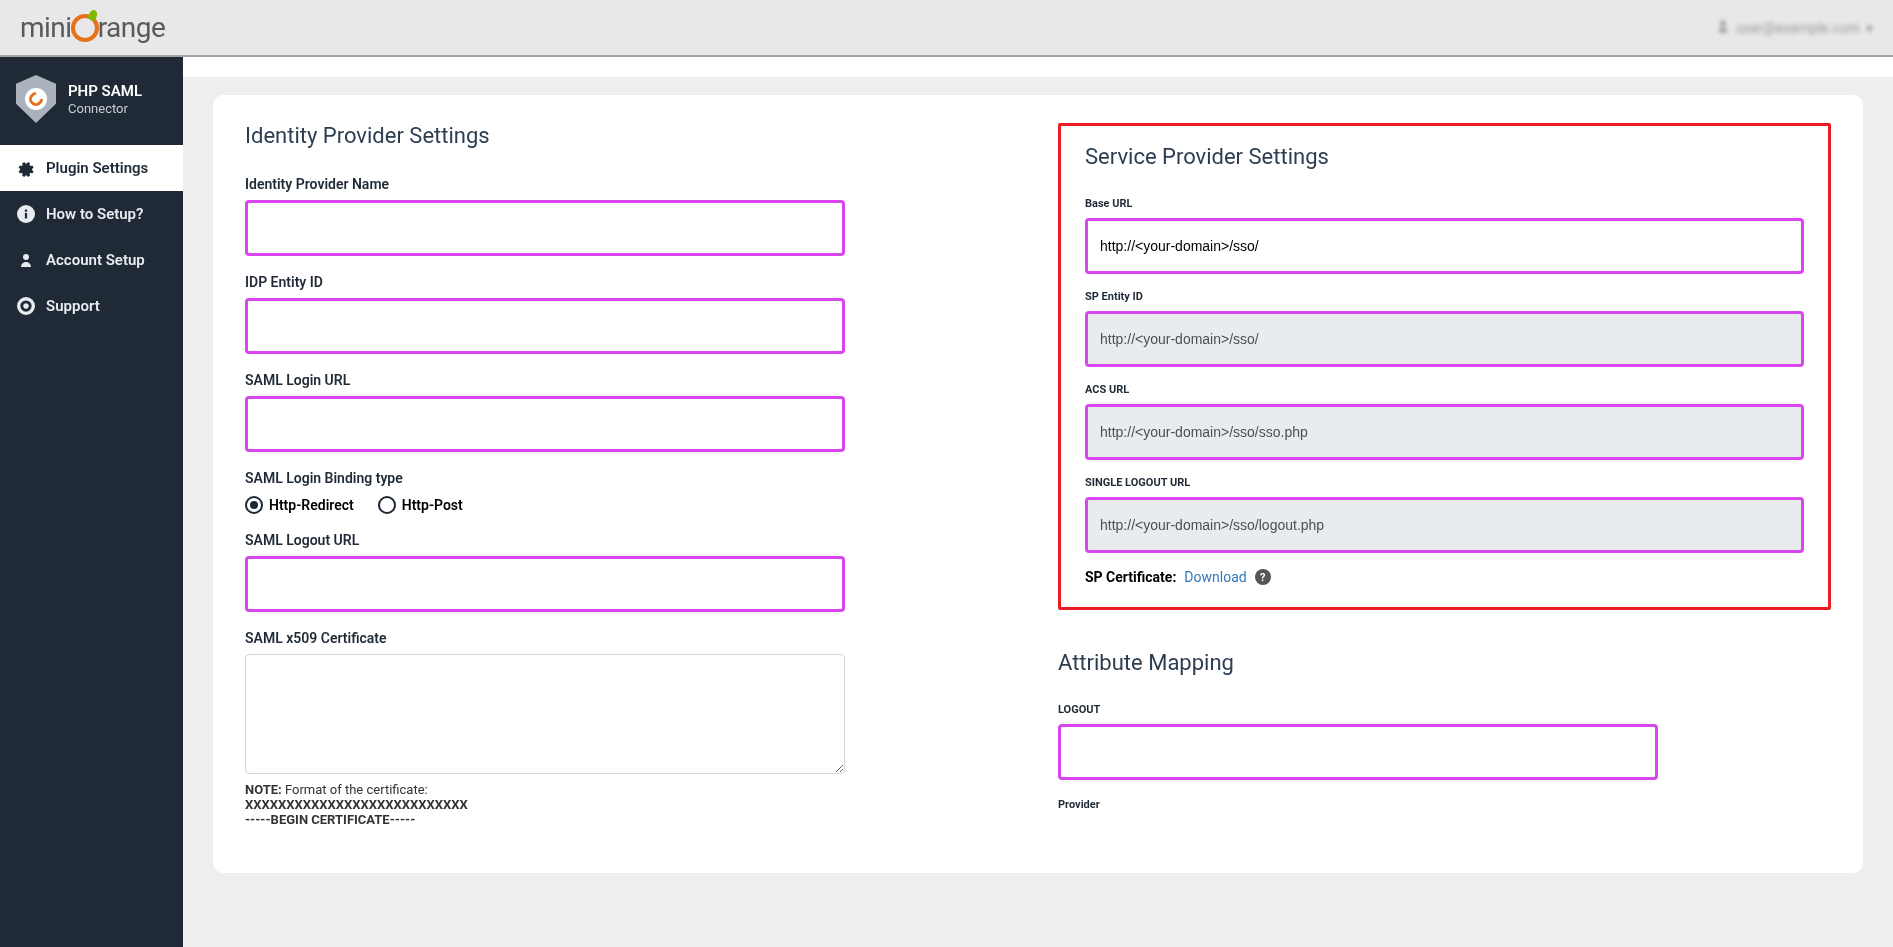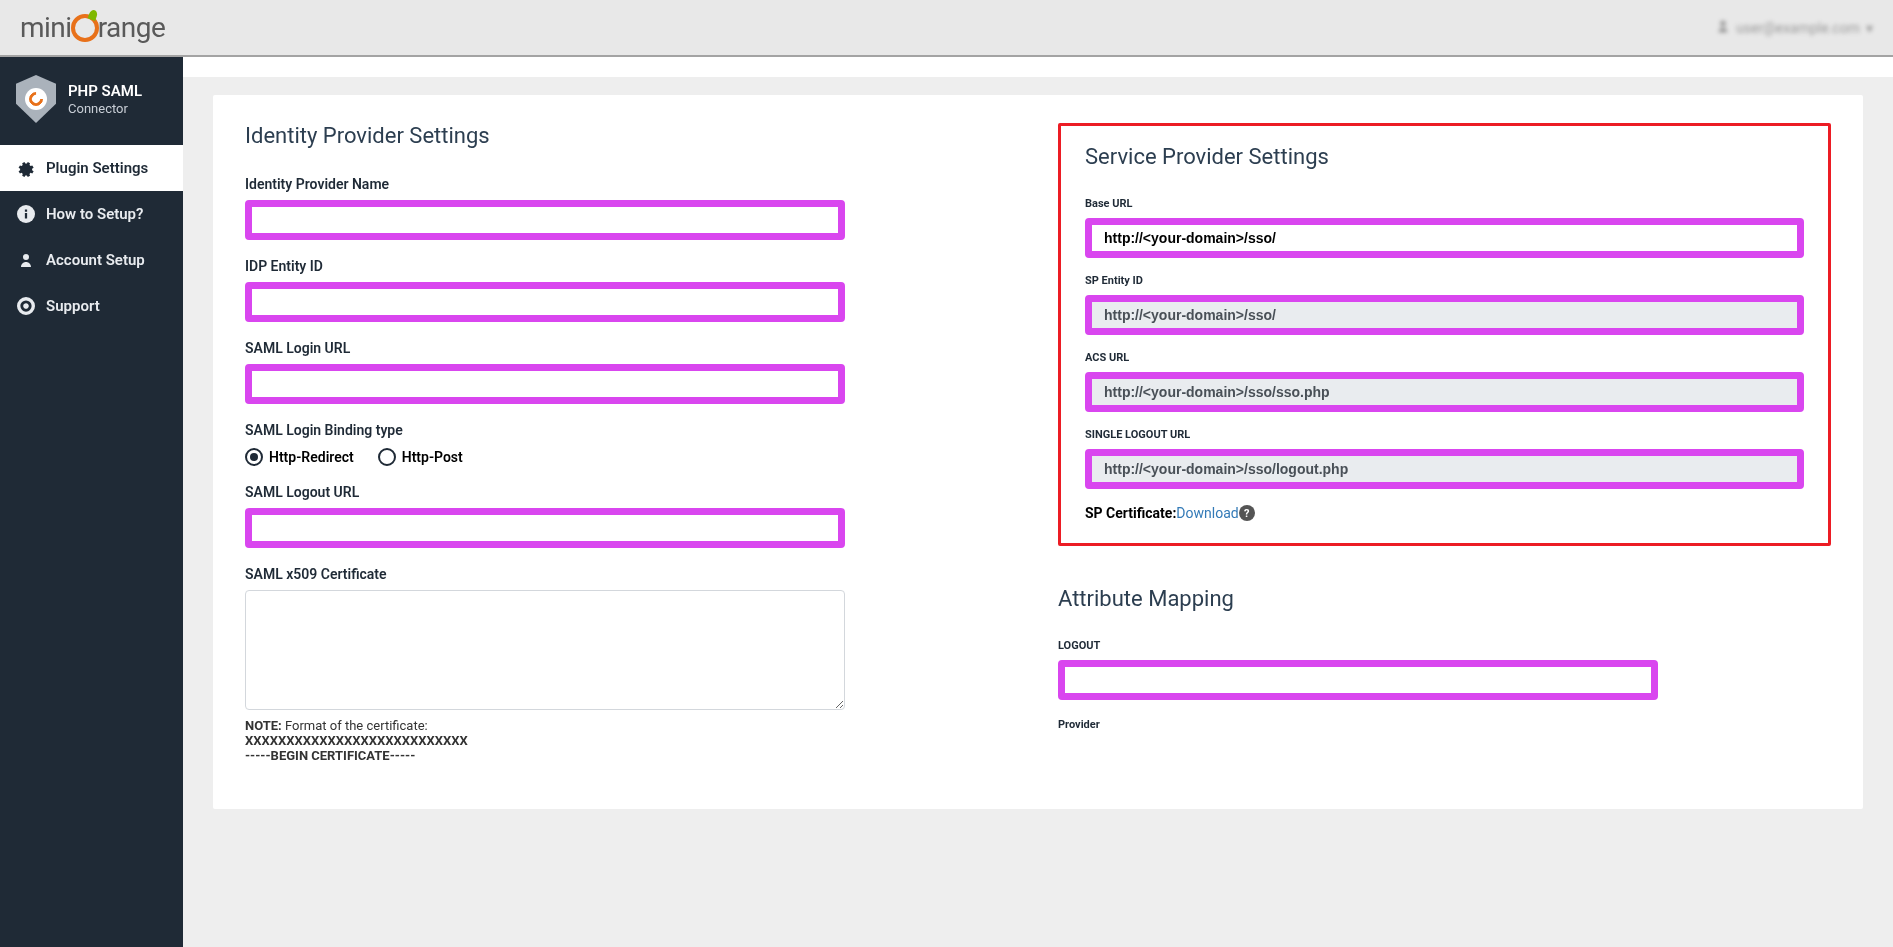--- a/index.html
+++ b/index.html
@@ -110,21 +110,21 @@
     
     .main {
       flex: 1;
       padding: 30px 30px 0;
       background: #eeeeee;
     }
     .white-line { height: 20px; background: #fff; margin: -30px -30px 18px; }
     
     .card {
       background: #fff;
-      border-radius: 2px;
+      border-radius: 10px;
       padding: 28px 32px;
       display: flex;
       gap: 40px;
     }
     .col-left { flex: 1; min-width: 420px; }
     .col-right { flex: 1; min-width: 360px; }
     
     .section-title {
       font-size: 22px;
       font-weight: 400;
@@ -134,27 +134,26 @@
     .form-group { margin-bottom: 18px; max-width: 600px; }
     .form-label {
       font-size: 14px;
       font-weight: 600;
       color: #1f2a36;
       margin-bottom: 8px;
       display: block;
     }
     .form-input {
       width: 100%;
-      height: 40px;
-      border: 7px solid #d946ef;
+      height: 56px;
+      border: 3px solid #d946ef;
       border-radius: 4px;
       padding: 8px 12px;
       font-size: 14px;
       background: #fff;
-      font-weight: bold;
     }
     .form-input.readonly { background: #e9ecef; color: #495057; }
     .form-textarea {
       width: 100%;
       height: 120px;
       border: 1px solid #d3d7dc;
       border-radius: 4px;
       padding: 8px 12px;
       font-size: 14px;
       resize: both;
@@ -182,21 +181,21 @@
     .cert-sample { font-size: 13px; font-weight: 700; color: #333; }
     
     .sp-box {
       border: 3px solid #ec1c24;
       padding: 18px 24px 22px;
       border-radius: 2px;
     }
     .sp-row { margin-bottom: 16px; }
     .sp-label { font-size: 11px; font-weight: 700; color: #1f2a36; margin-bottom: 8px; display: block; }
     
-    .cert-row { display: flex; align-items: center; font-size: 14px; }
+    .cert-row { display: flex; align-items: center; gap: 8px; font-size: 14px; }
     .cert-label { font-weight: 700; }
     .link { color: #337ab7; cursor: pointer; }
     .help-icon {
       display: inline-flex;
       width: 16px; height: 16px;
       background: #555;
       color: #fff;
       border-radius: 50%;
       align-items: center;
       justify-content: center;

